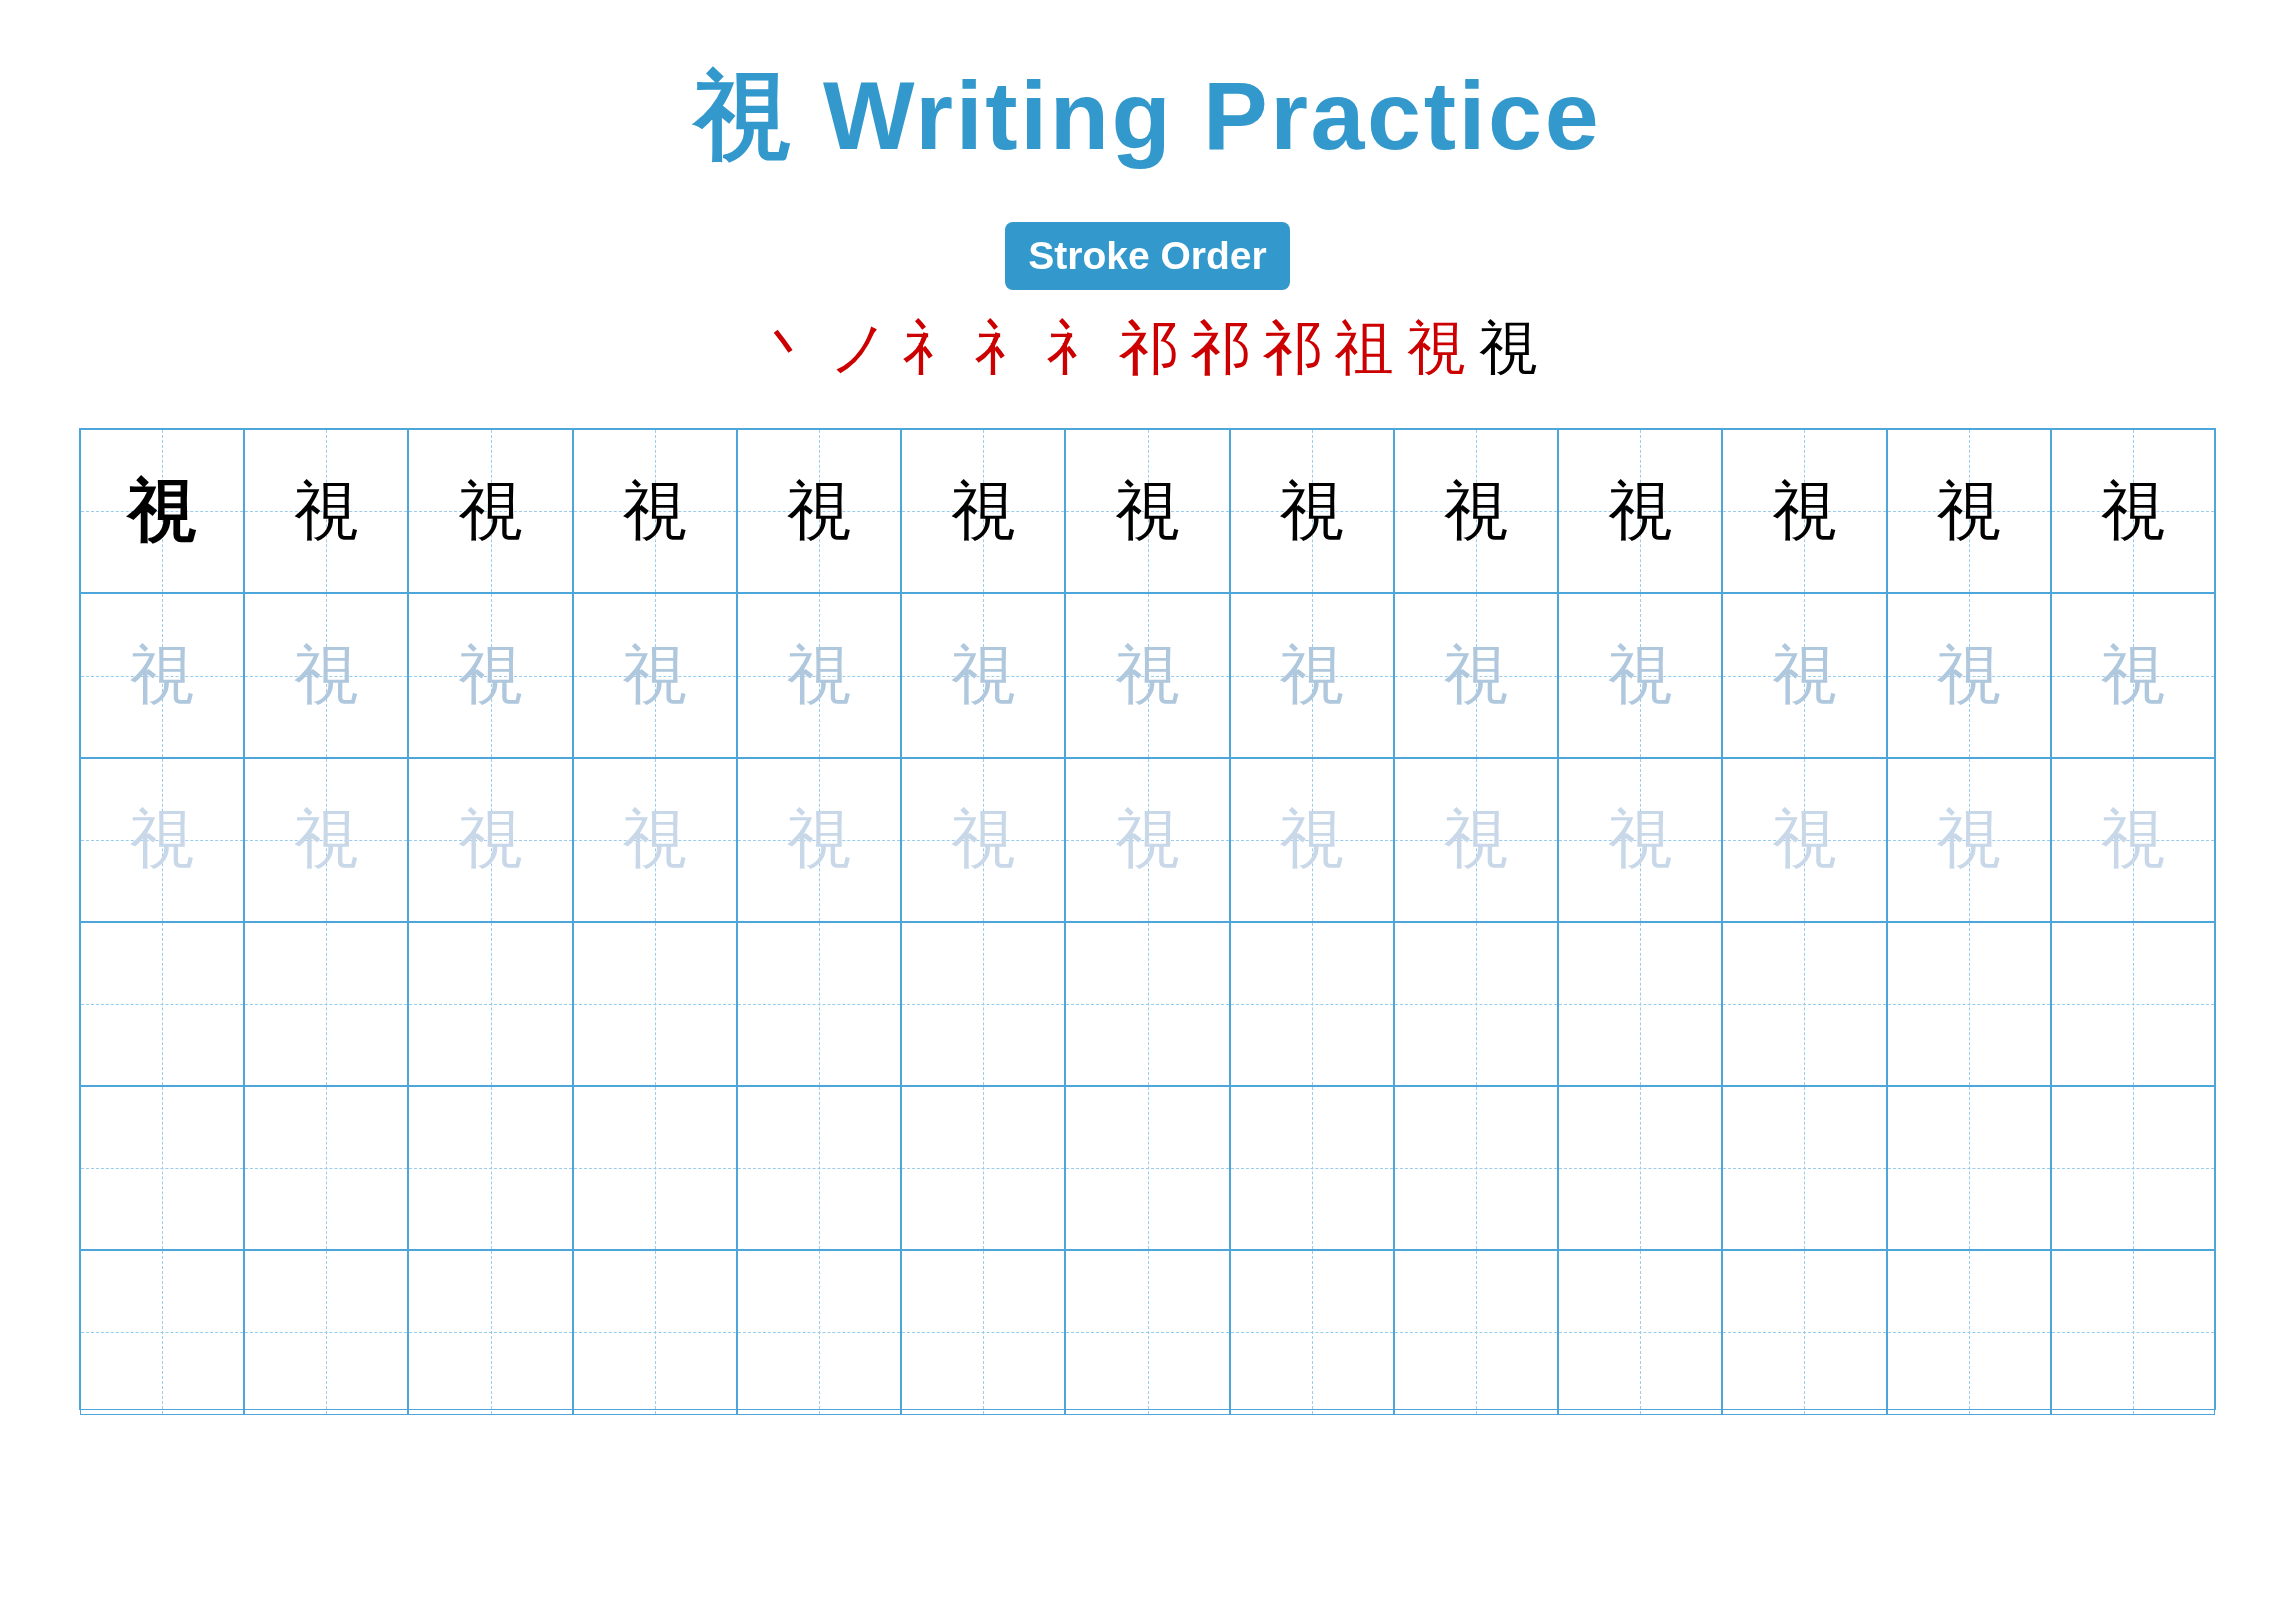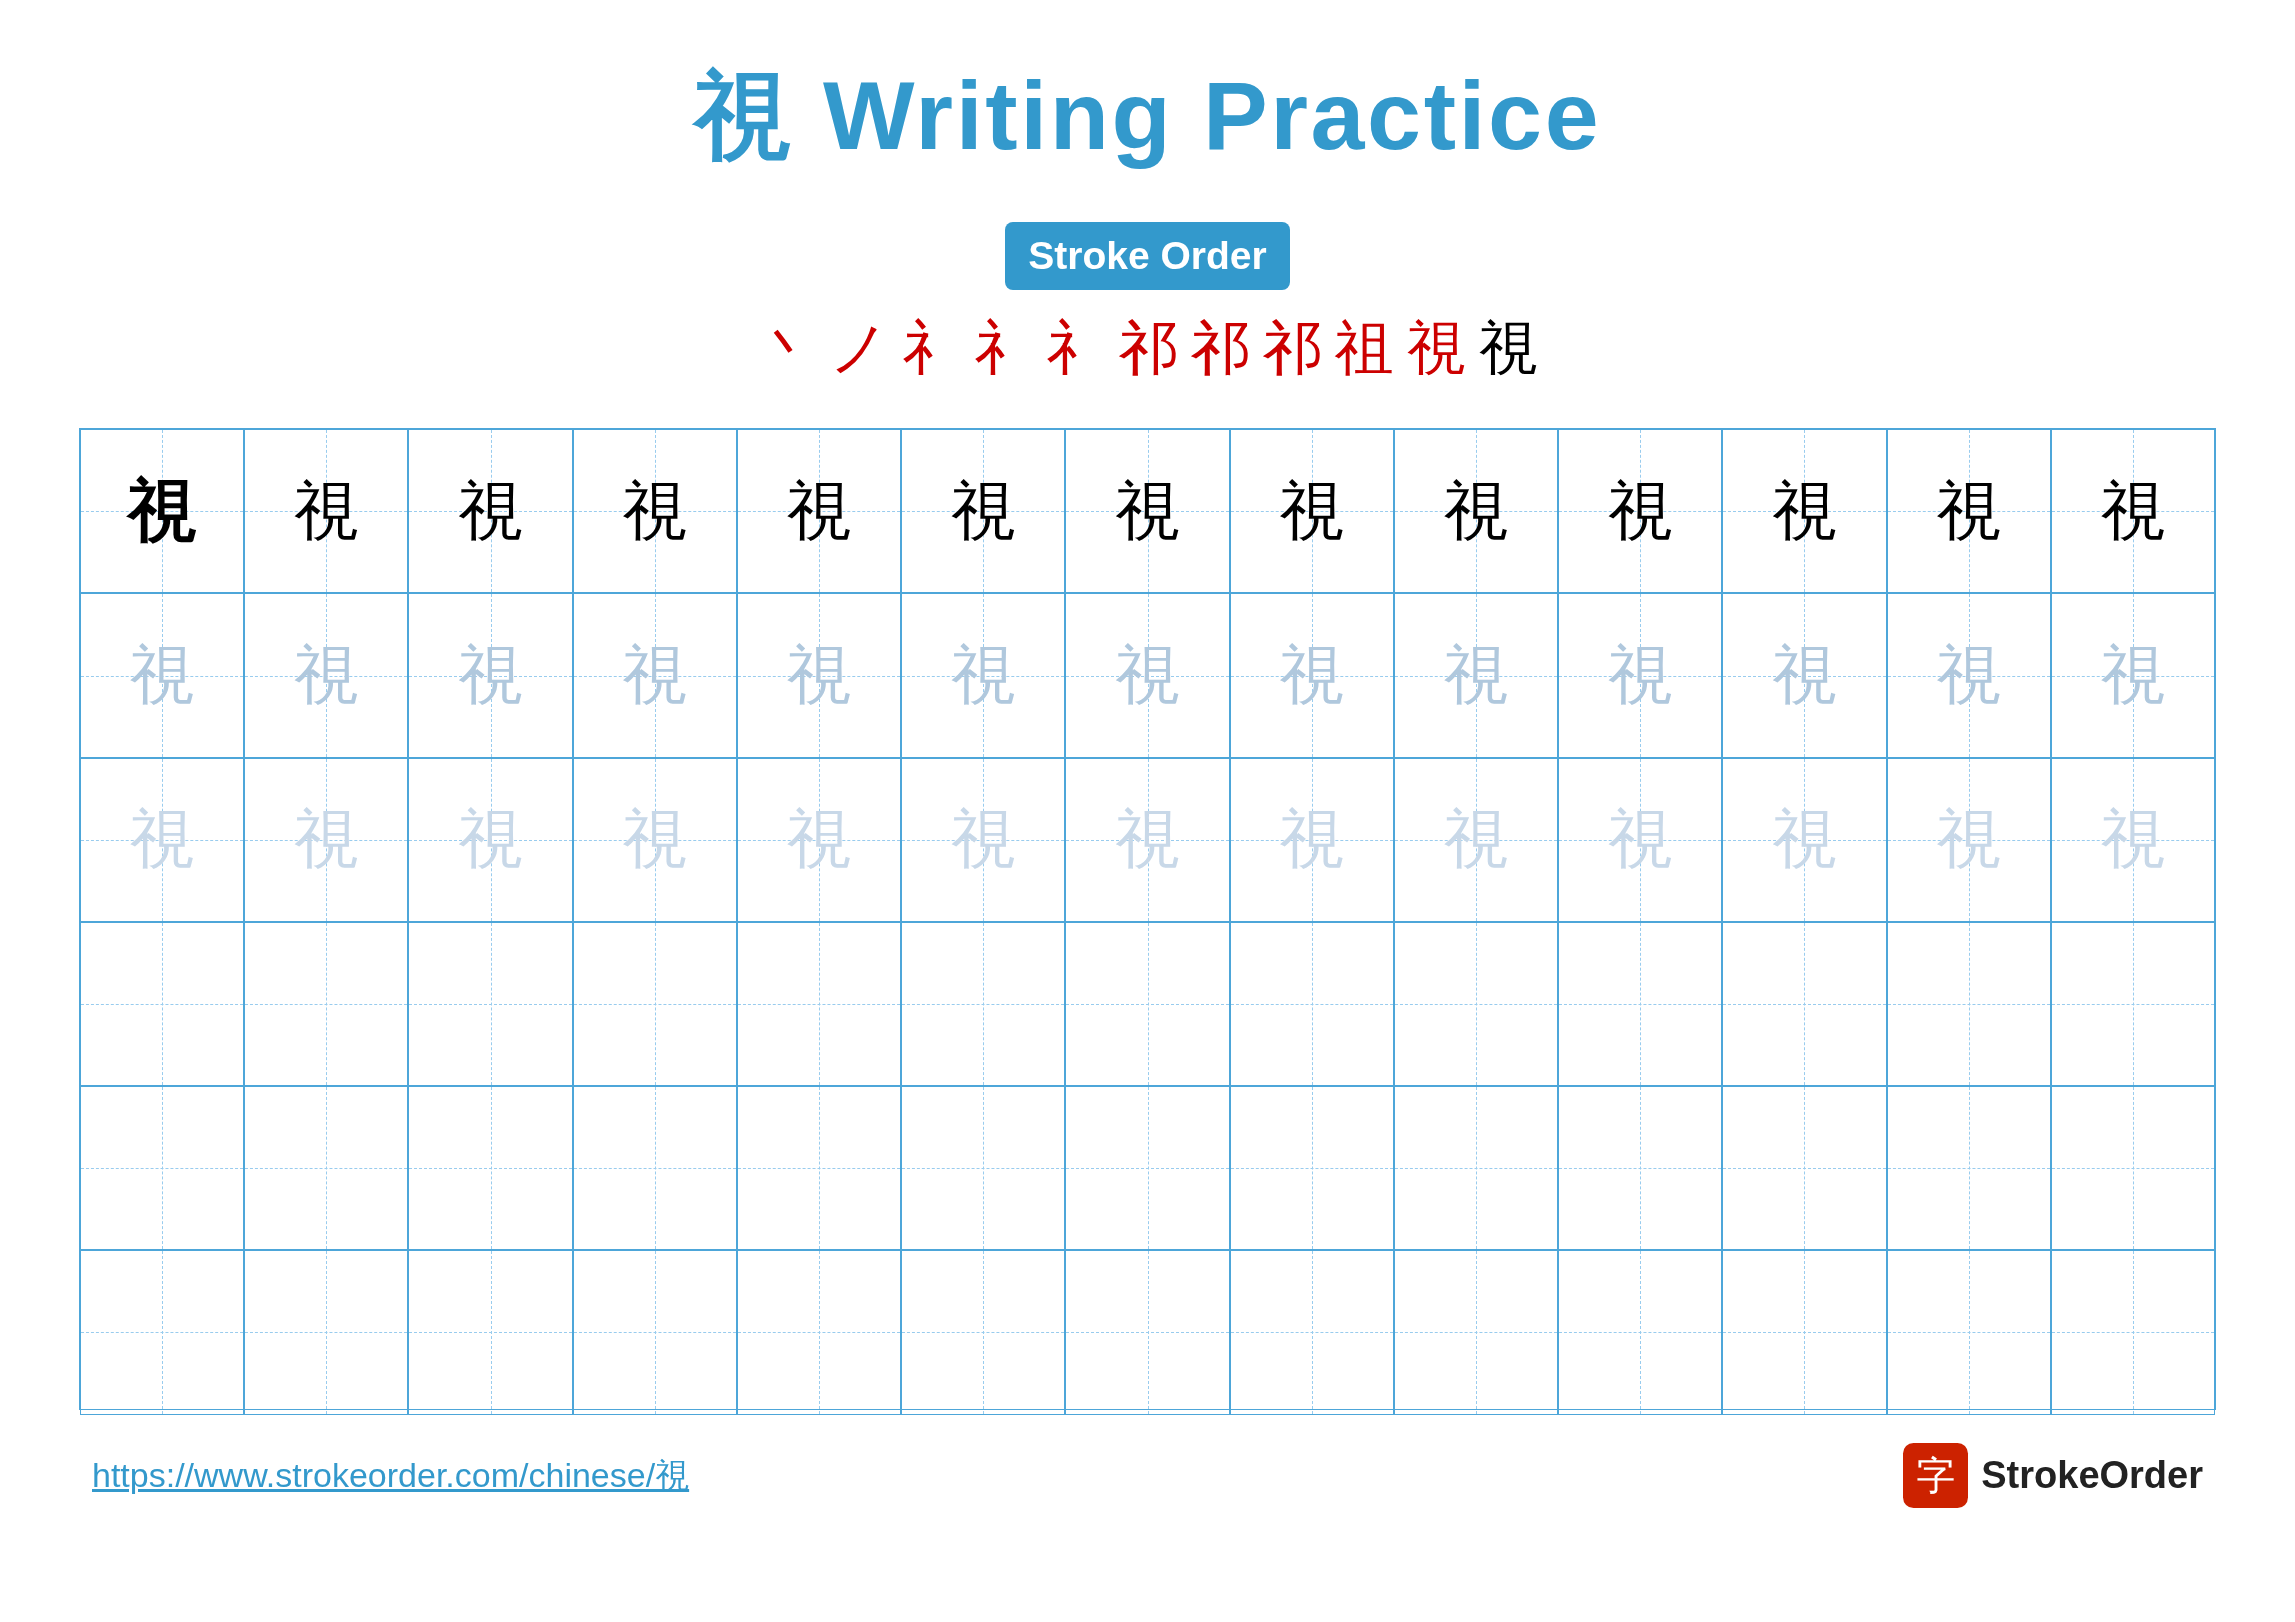--- a/index.html
+++ b/index.html
@@ -354,24 +354,15 @@
     <div class="grid-cell"></div>
     <div class="grid-cell"></div>
     <div class="grid-cell"></div>
     <div class="grid-cell"></div>
     <div class="grid-cell"></div>
     <div class="grid-cell"></div>
     <div class="grid-cell"></div>
 
   </div>
 
-  <div class="footer">
-    <a class="footer-url" href="#">https://www.strokeorder.com/chinese/視</a>
-    <div class="footer-logo">
-      <div class="footer-logo-icon">
-        <span>字</span>
-      </div>
-      <span class="footer-logo-text">StrokeOrder</span>
-    </div>
-  </div>
 
 </div>
 
 
 </body></html>

